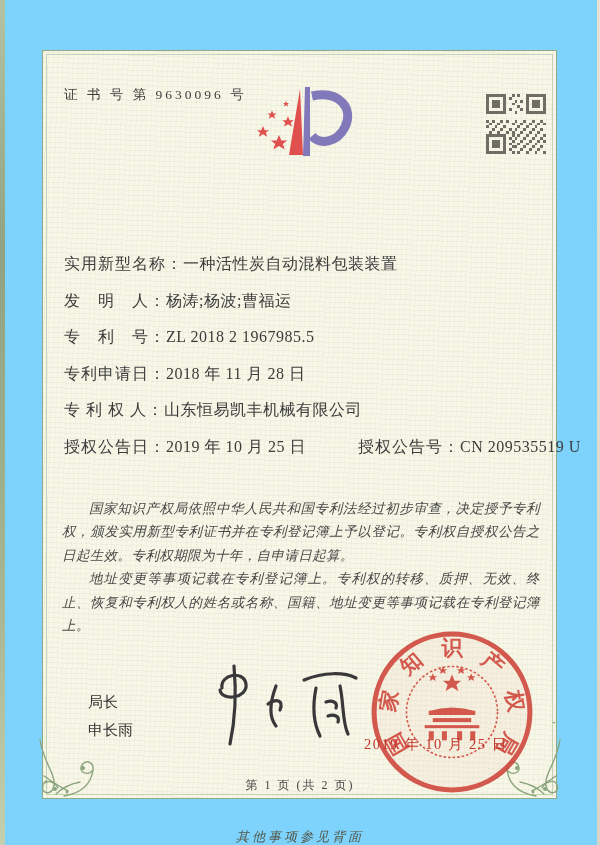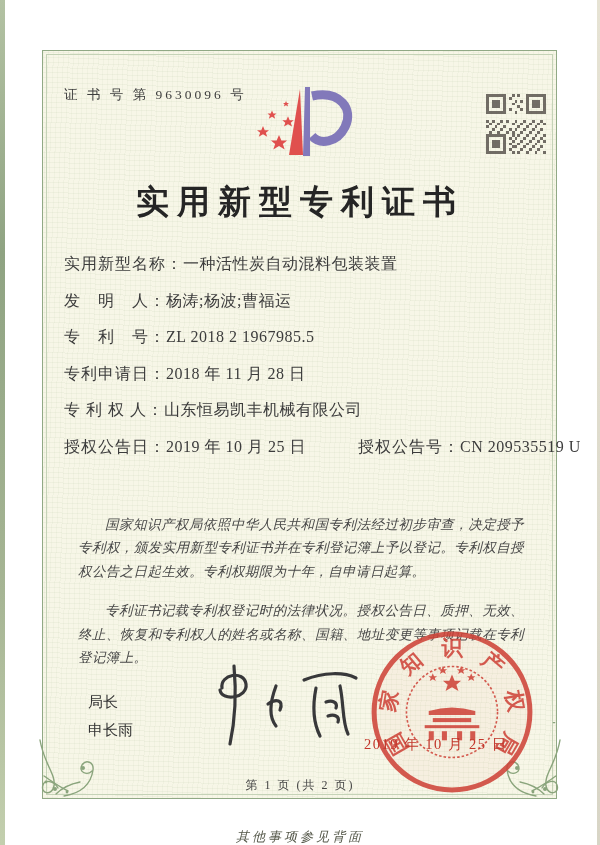--- a/index.html
+++ b/index.html
@@ -1,17 +1,17 @@
 <!DOCTYPE html>
 <html><head>
 <meta charset="utf-8">
 <style>
   html,body{margin:0;padding:0;}
   body{width:600px;height:845px;background:#efece0;font-family:"Liberation Serif","DejaVu Serif",serif;}
-  .page{position:relative;width:600px;height:845px;background:#ffffff;overflow:hidden;}
+  .page{position:relative;width:600px;height:845px;background:#7dd3fc;overflow:hidden;}
   .scan-edge-left{position:absolute;left:0;top:0;width:5px;height:100%;
     background:linear-gradient(180deg,#b3c2a3,#8fa382 30%,#a6b594 70%,#c3cfae);}
   .scan-edge-right{position:absolute;right:0;top:0;width:3px;height:100%;background:linear-gradient(180deg,#e6e3d4,#d8d5c6);}
   .border-box{position:absolute;left:42px;top:50px;width:513px;height:747px;
     border:1.5px solid #91a985;outline:1px solid #c5d3b7;outline-offset:-5px;
     background-color:#f7f6e7;
     background-image:
       repeating-linear-gradient(92deg, rgba(150,175,130,.07) 0 1px, transparent 1px 5px),
       repeating-linear-gradient(2deg, rgba(150,175,130,.09) 0 1px, transparent 1px 5px);}
   .corner{position:absolute;width:80px;height:80px;}
@@ -22,21 +22,21 @@
   .qr{position:absolute;left:486px;top:94px;opacity:.82;}
   .title{position:absolute;left:0;top:180px;width:100%;text-align:center;
     font-size:33px;font-weight:600;letter-spacing:8px;color:#252525;}
   .fields{position:absolute;left:64px;top:246px;width:478px;font-size:16px;color:#3c3c3c;}
   .field-row{line-height:36.5px;white-space:nowrap;}
   .f-label{letter-spacing:1px;}
   .f-value{letter-spacing:.5px;}
   .auth-spacer{display:inline-block;width:52px;}
   .body-text{position:absolute;left:62px;top:497px;width:478px;font-size:13.5px;line-height:1.74;
     color:#474747;text-align:justify;font-style:italic;letter-spacing:.4px;}
-  .body-text p{margin:16px;text-indent:2em;}
+  .body-text p{margin:0;text-indent:2em;}
   .sig-block{position:absolute;left:88px;top:688px;font-size:15px;line-height:28px;color:#333;font-style:normal;}
   .signature{position:absolute;left:192px;top:658px;}
   .seal{position:absolute;left:366px;top:626px;opacity:.88;}
   .seal-char{font-size:21px;font-weight:bold;fill:#cf4439;font-family:"Liberation Serif",serif;}
   .seal-date{position:absolute;left:364px;top:735px;font-size:14.5px;color:#c2362b;letter-spacing:1.5px;white-space:nowrap;}
   .page-no{position:absolute;left:0;top:777px;width:100%;text-align:center;font-size:12px;color:#444;letter-spacing:2px;}
   .back-note{position:absolute;left:0;top:806px;width:100%;text-align:center;font-size:13px;color:#55584a;
     font-style:italic;letter-spacing:3px;margin-top:22px;}
 </style>
 </head>
@@ -111,21 +111,20 @@
       M1 13h1v1H1z M4 13h1v1H4z M7 13h1v1H7z M9 13h1v1H9z M12 13h1v1h-1z M15 13h1v1h-1z M18 13h1v1h-1z
       M9 14h1v1H9z M11 14h1v1h-1z M14 14h1v1h-1z M17 14h1v1h-1z M20 14h1v1h-1z
       M8 15h1v1H8z M10 15h1v1h-1z M13 15h1v1h-1z M16 15h1v1h-1z M19 15h1v1h-1z
       M9 16h1v1H9z M12 16h1v1h-1z M15 16h1v1h-1z M18 16h1v1h-1z M20 16h1v1h-1z
       M8 17h1v1H8z M11 17h1v1h-1z M14 17h1v1h-1z M17 17h1v1h-1z
       M9 18h1v1H9z M10 18h1v1h-1z M13 18h1v1h-1z M16 18h1v1h-1z M19 18h1v1h-1z
       M8 19h1v1H8z M12 19h1v1h-1z M15 19h1v1h-1z M18 19h1v1h-1z
       M9 20h1v1H9z M11 20h1v1h-1z M14 20h1v1h-1z M17 20h1v1h-1z M20 20h1v1h-1z"></path>
   </svg>
 
-  <div class="title">实用新型专利证书</div>
 
   <div class="fields">
     <div class="field-row">
       <span class="f-label">实用新型名称：</span><span class="f-value">一种活性炭自动混料包装装置</span>
     </div>
     <div class="field-row">
       <span class="f-label">发　明　人：</span><span class="f-value">杨涛;杨波;曹福运</span>
     </div>
     <div class="field-row">
       <span class="f-label">专　利　号：</span><span class="f-value">ZL 2018 2 1967985.5</span>
@@ -136,21 +135,21 @@
     <div class="field-row">
       <span class="f-label">专 利 权 人：</span><span class="f-value">山东恒易凯丰机械有限公司</span>
     </div>
     <div class="field-row">
       <span class="f-label">授权公告日：</span><span class="f-value">2019 年 10 月 25 日</span><span class="auth-spacer"></span><span class="f-label">授权公告号：</span><span class="f-value">CN 209535519 U</span>
     </div>
   </div>
 
   <div class="body-text">
     <p>国家知识产权局依照中华人民共和国专利法经过初步审查，决定授予专利权，颁发实用新型专利证书并在专利登记簿上予以登记。专利权自授权公告之日起生效。专利权期限为十年，自申请日起算。</p>
-    <p>专利证书记载专利权登记时的法律状况。授权公告日、质押、无效、终止、恢复和专利权人的姓名或名称、国籍、地址变更等事项记载在专利登记簿上。</p>
+    <p>地址变更等事项记载在专利登记簿上。专利权的转移、质押、无效、终止、恢复和专利权人的姓名或名称、国籍、地址变更等事项记载在专利登记簿上。</p>
   </div>
 
   <div class="sig-block">
     <div>局长</div>
     <div>申长雨</div>
   </div>
 
   <svg class="signature" width="190" height="95" viewBox="0 0 190 95">
     <g fill="none" stroke="#38383a" stroke-width="3.2" stroke-linecap="round" stroke-linejoin="round">
       <path d="M30,30 C28,16 52,12 54,26 C56,40 30,44 28,32"></path>

